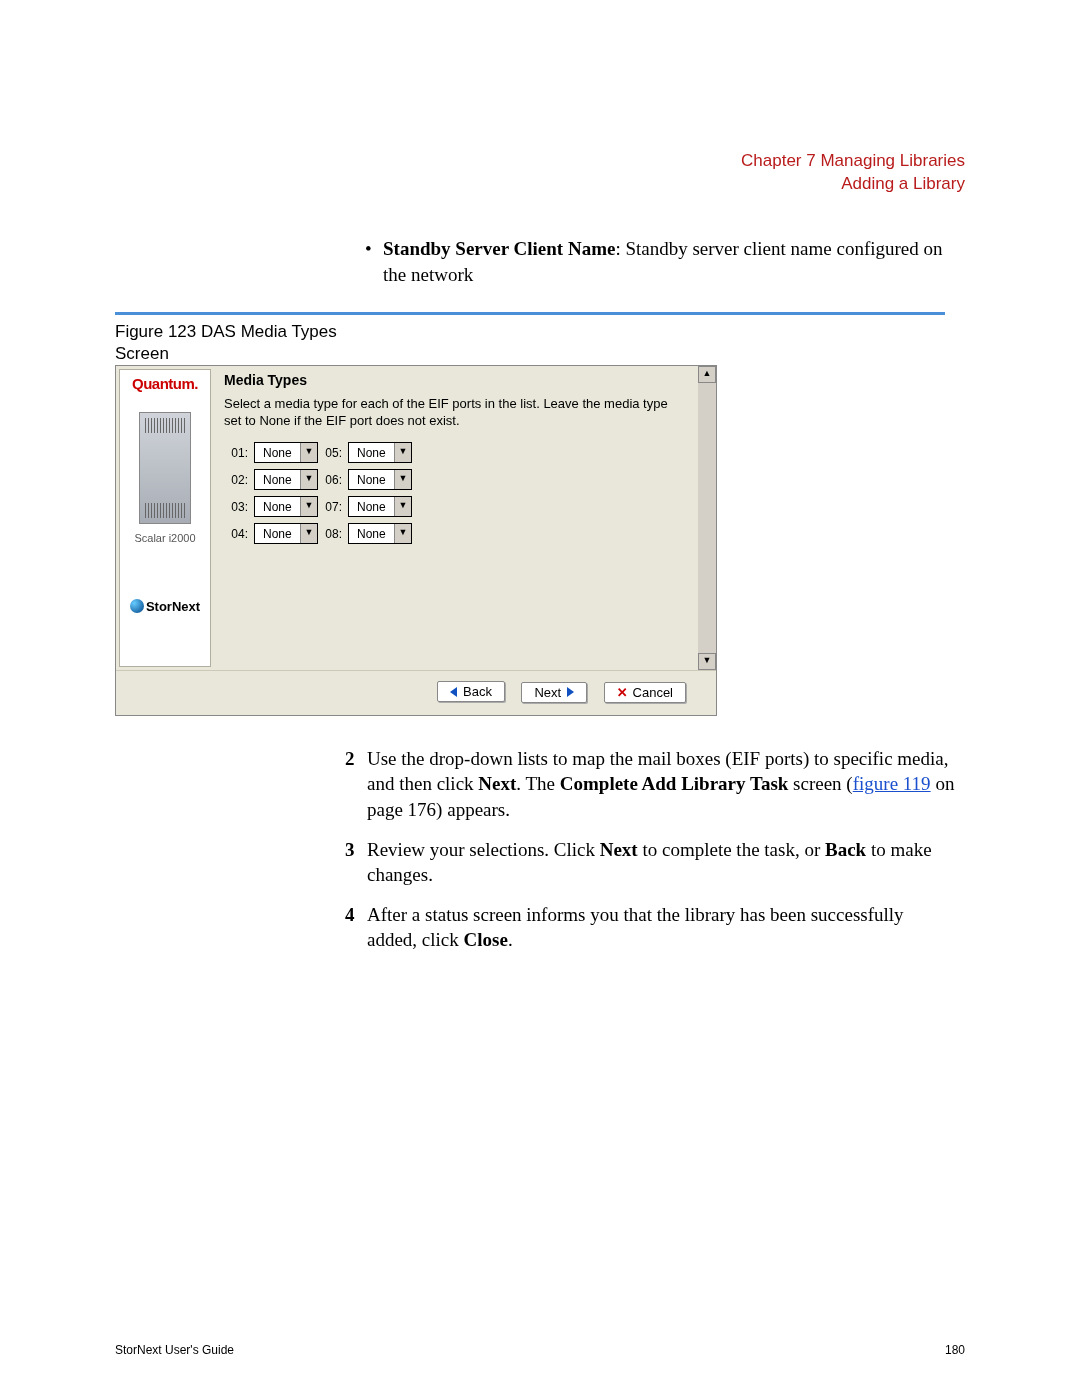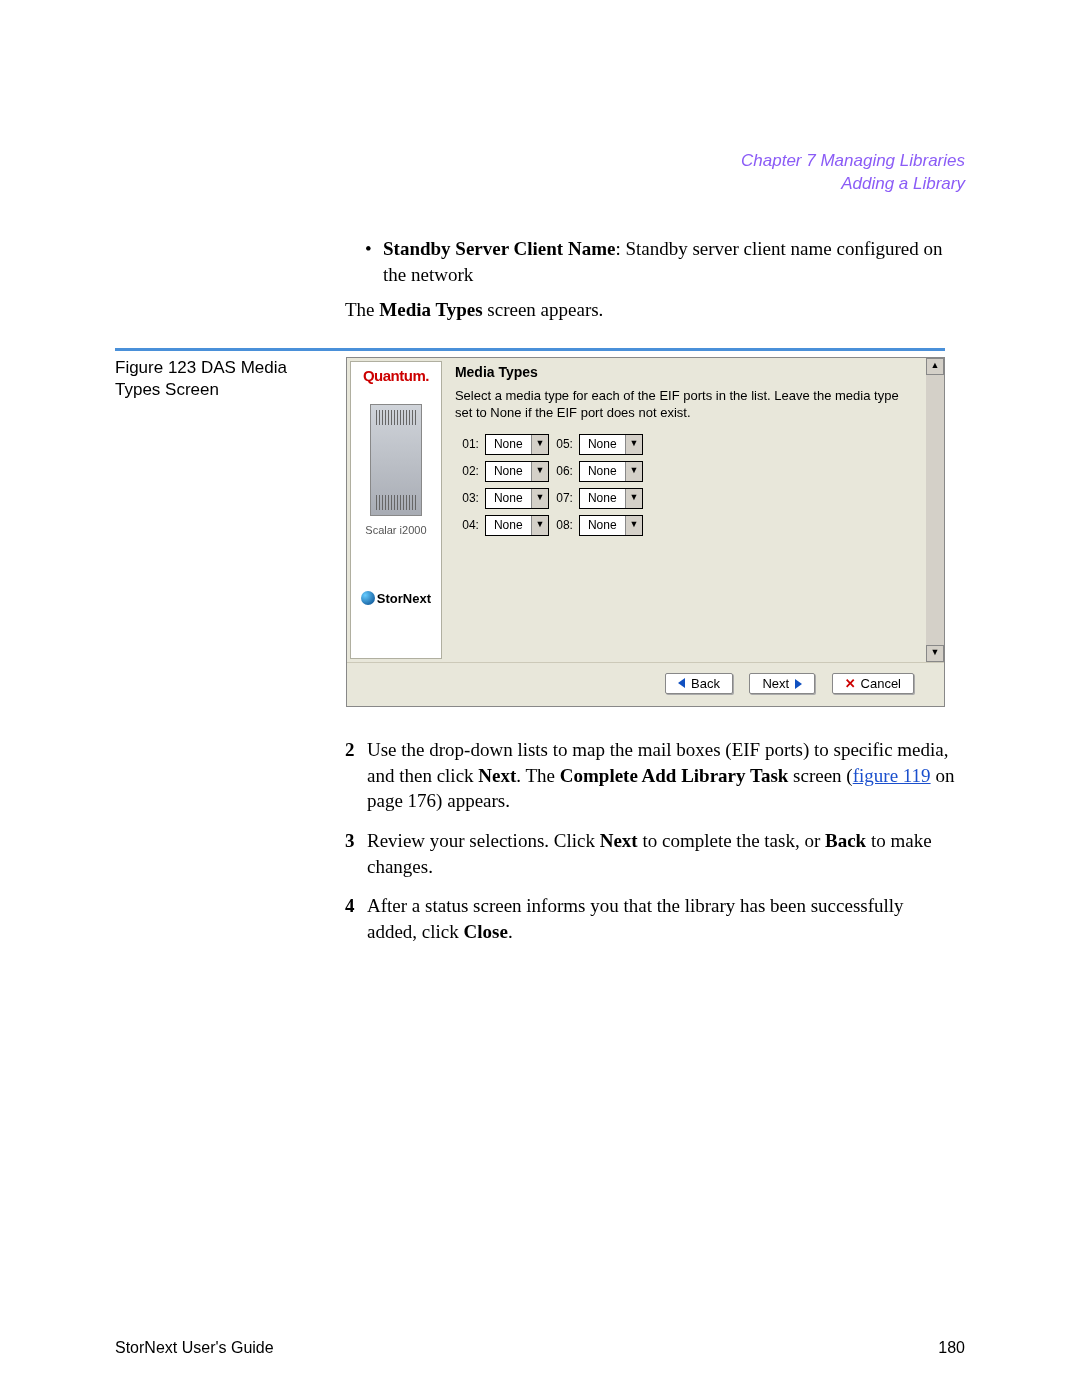--- a/index.html
+++ b/index.html
@@ -16,23 +16,22 @@
     position: absolute;
     left: 115px;
     top: 150px;
     width: 850px;
   }
   .header {
     text-align: right;
     font-family: Arial, Helvetica, sans-serif;
     font-size: 17px;
     line-height: 1.35;
-    color: #8b5cf6;
+    color: #b91c1c;
     margin-bottom: 40px;
-    font-style: italic;
   }
   .main-text {
     margin-left: 230px;
     width: 610px;
     font-size: 19px;
     line-height: 1.35;
   }
   .bullet {
     display: flex;
     margin-bottom: 10px;
@@ -41,20 +40,21 @@
   .bullet .dot {
     width: 18px;
     flex: 0 0 18px;
   }
   .figure-row {
     display: flex;
     margin-top: 25px;
     border-top: 3px solid #4a90d9;
     padding-top: 6px;
     width: 830px;
+    flex-direction: column;
   }
   .figure-caption {
     width: 222px;
     font-family: Arial, Helvetica, sans-serif;
     font-size: 17px;
     line-height: 1.3;
     padding-right: 10px;
   }
   .screenshot {
     width: 600px;
@@ -293,21 +293,21 @@
   .link {
     color: #1a4fcd;
     text-decoration: underline;
   }
   .footer {
     position: absolute;
     bottom: 40px;
     left: 115px;
     width: 850px;
     font-family: Arial, Helvetica, sans-serif;
-    font-size: 16px;
+    font-size: 12px;
     display: flex;
     justify-content: space-between;
     text-align: center;
   }
 </style>
 </head>
 <body>
 
 <div class="page">
 
@@ -315,23 +315,20 @@
     <div>Chapter 7  Managing Libraries</div>
     <div>Adding a Library</div>
   </div>
 
   <div class="main-text">
     <div class="bullet">
       <div class="dot">•</div>
       <div>
         <b>Standby Server Client Name</b><span>: Standby server client name configured on the network</span>
       </div>
-    </div>
-    <div>
-      <span>The </span><b>Media Types</b><span> screen appears.</span>
     </div>
   </div>
 
   <div class="figure-row">
     <div class="figure-caption">Figure 123  DAS Media Types Screen</div>
 
     <div class="screenshot">
       <div class="ss-body">
         <div class="ss-scroll-up">▲</div>
         <div class="ss-scroll-down">▼</div>

